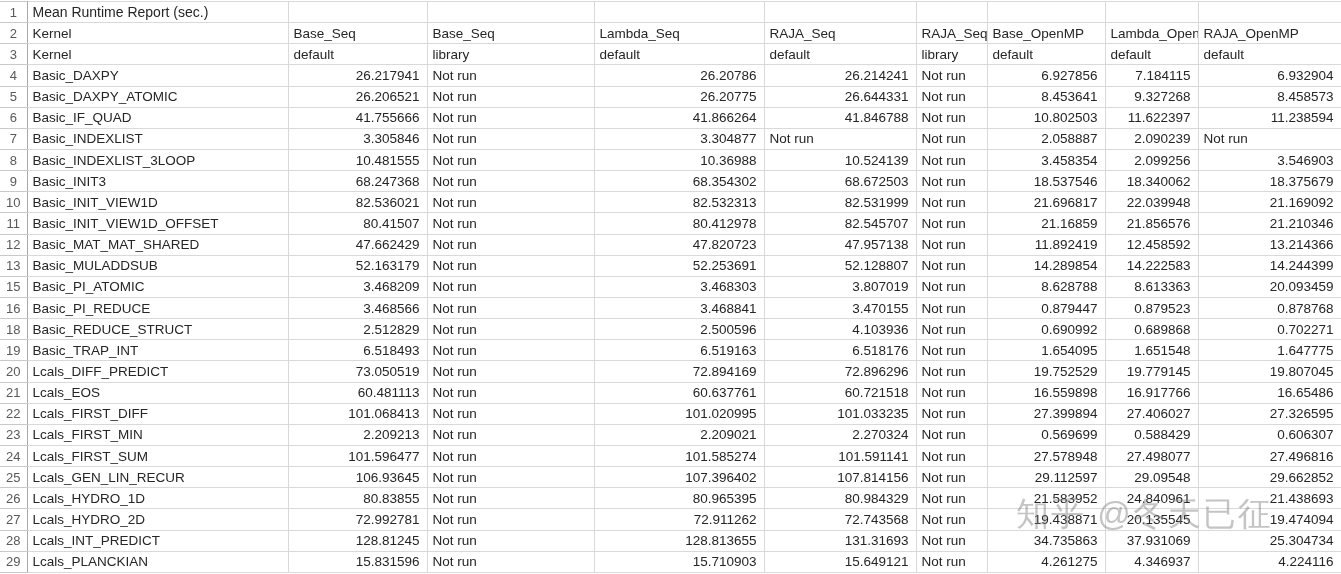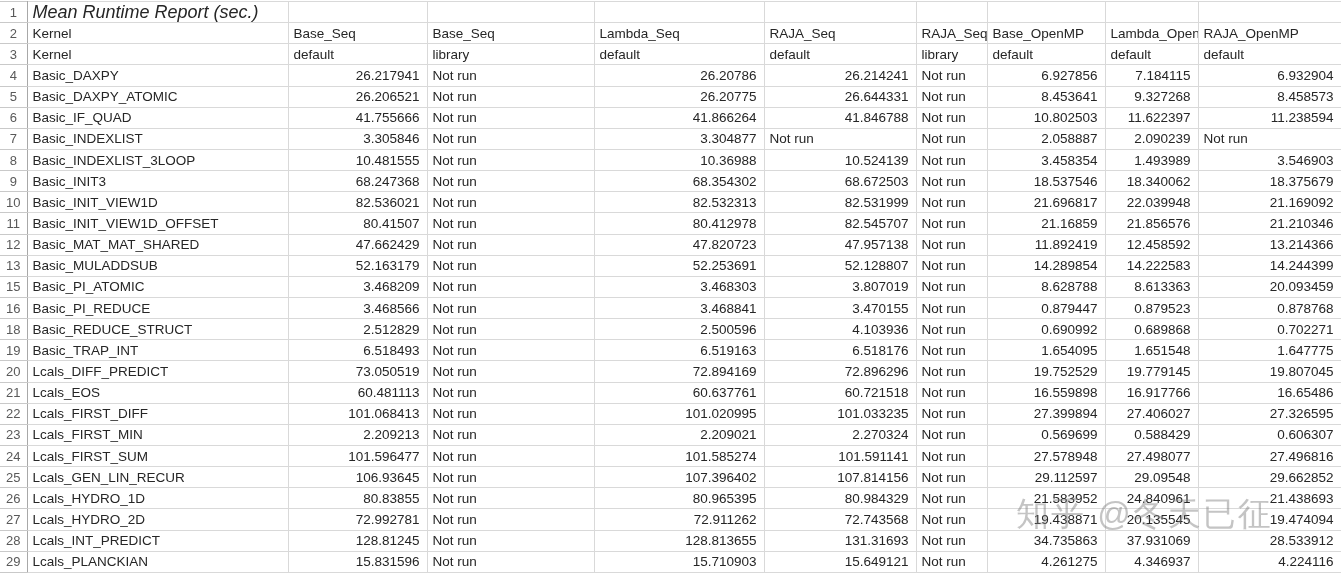--- a/index.html
+++ b/index.html
@@ -19,21 +19,21 @@
     padding:0 4px;height:19px;line-height:19px;
     background:#ffffff;
   }
   td.gutter{
     border-color:#c9c9c9;border-left:none;
     border-right:1px solid #a8a8a8;
     color:#595959;text-align:center;font-size:13px;
   }
   td.num{text-align:right;padding-right:7px;}
   td.label{text-align:left;padding-left:5px;}
-  td.title{font-size:18px;overflow:visible;font-style:italic;}
+  td.title{font-size:14px;overflow:visible;}
   .watermark{
     position:absolute;left:1016px;top:490px;width:330px;height:48px;
     font-size:33px;line-height:48px;letter-spacing:2px;
     color:rgba(125,125,125,0.45);
     z-index:5;pointer-events:none;white-space:nowrap;overflow:hidden;
   }
 </style>
 </head>
 <body>
 
@@ -137,21 +137,21 @@
       </tr>
       <tr>
         <td class="gutter">8</td>
         <td class="label">Basic_INDEXLIST_3LOOP</td>
         <td class="num">10.481555</td>
         <td class="label">Not run</td>
         <td class="num">10.36988</td>
         <td class="num">10.524139</td>
         <td class="label">Not run</td>
         <td class="num">3.458354</td>
-        <td class="num">1.493989</td>
+        <td class="num">2.099256</td>
         <td class="num">3.546903</td>
       </tr>
       <tr>
         <td class="gutter">9</td>
         <td class="label">Basic_INIT3</td>
         <td class="num">68.247368</td>
         <td class="label">Not run</td>
         <td class="num">68.354302</td>
         <td class="num">68.672503</td>
         <td class="label">Not run</td>
@@ -354,21 +354,21 @@
       <tr>
         <td class="gutter">28</td>
         <td class="label">Lcals_INT_PREDICT</td>
         <td class="num">128.81245</td>
         <td class="label">Not run</td>
         <td class="num">128.813655</td>
         <td class="num">131.31693</td>
         <td class="label">Not run</td>
         <td class="num">34.735863</td>
         <td class="num">37.931069</td>
-        <td class="num">28.533912</td>
+        <td class="num">25.304734</td>
       </tr>
       <tr>
         <td class="gutter">29</td>
         <td class="label">Lcals_PLANCKIAN</td>
         <td class="num">15.831596</td>
         <td class="label">Not run</td>
         <td class="num">15.710903</td>
         <td class="num">15.649121</td>
         <td class="label">Not run</td>
         <td class="num">4.261275</td>

